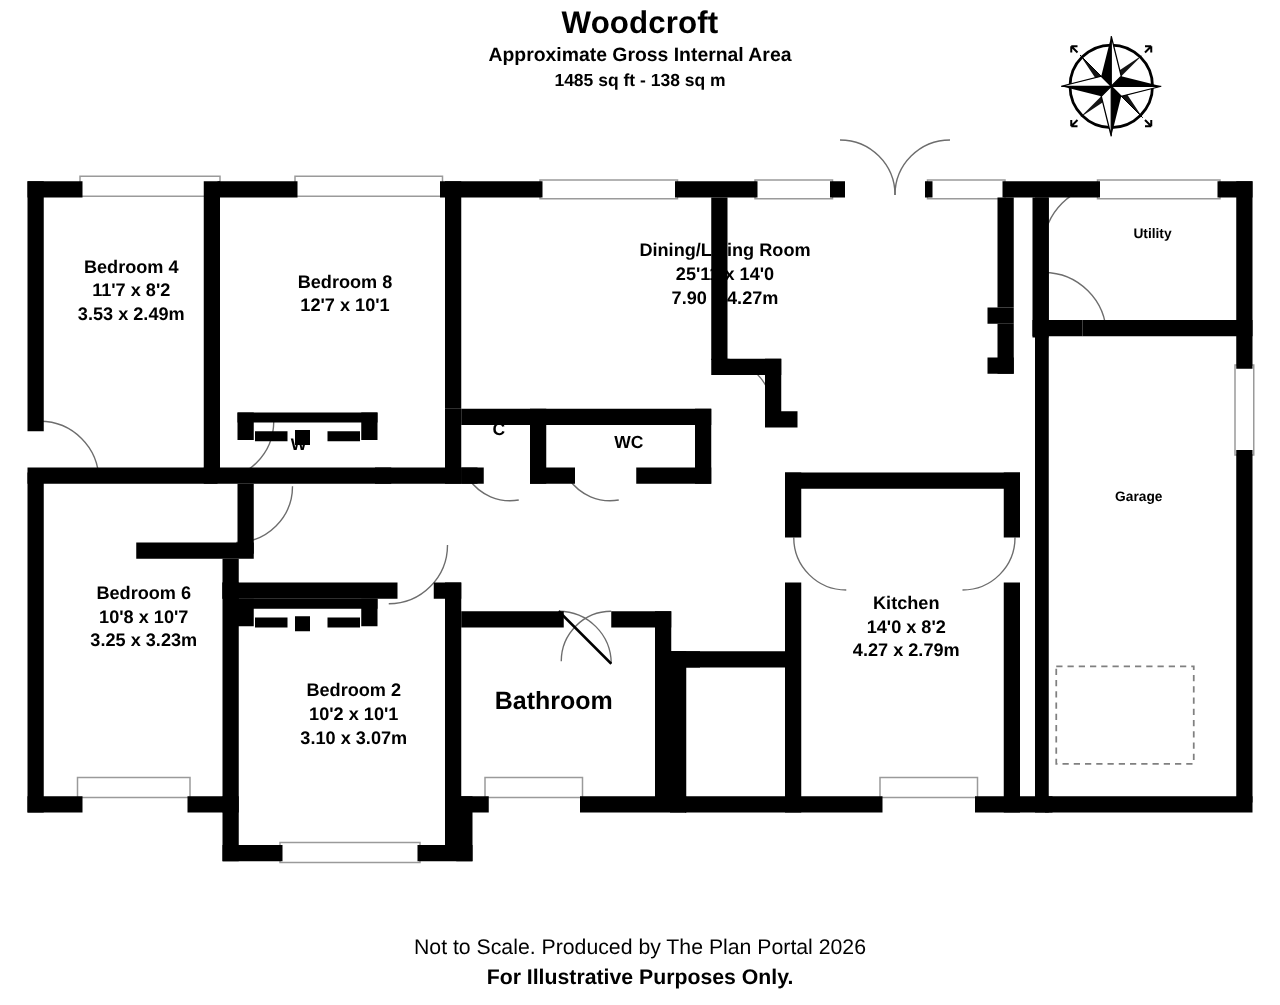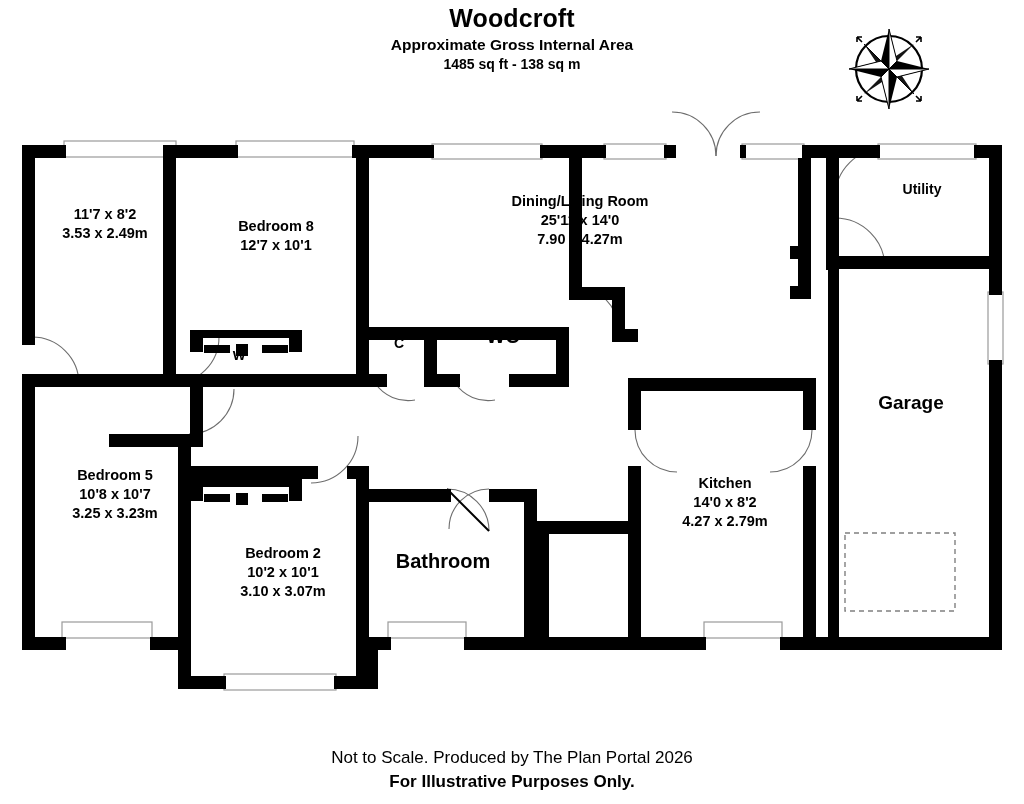--- a/index.html
+++ b/index.html
@@ -267,57 +267,58 @@
 
     <rect x="845" y="533" width="110" height="78" fill="none" stroke="#808080" stroke-width="1.4" stroke-dasharray="5,4"></rect>
 
     <g stroke="#000" stroke-width="2" fill="none">
       <path d="M447,489 L489,531"></path>
     </g>
 
   </svg>
 
   <div class="room-label" style="left:0;top:205px;width:210px;">
+    <span class="rl-name">Bedroom 4</span>
     <span class="rl-imp">11'7 x 8'2</span>
     <span class="rl-met">3.53 x 2.49m</span>
   </div>
 
   <div class="room-label" style="left:176px;top:217px;width:200px;">
     <span class="rl-name">Bedroom 8</span>
     <span class="rl-imp">12'7 x 10'1</span>
   </div>
 
   <div class="room-label" style="left:440px;top:192px;width:280px;">
     <span class="rl-name">Dining/Living Room</span>
     <span class="rl-imp">25'11 x 14'0</span>
     <span class="rl-met">7.90 x 4.27m</span>
   </div>
 
   <div class="room-label" style="left:15px;top:466px;width:200px;">
-    <span class="rl-name">Bedroom 5</span>
+    <span class="rl-name">Bedroom 6</span>
     <span class="rl-imp">10'8 x 10'7</span>
     <span class="rl-met">3.25 x 3.23m</span>
   </div>
 
   <div class="room-label" style="left:183px;top:544px;width:200px;">
     <span class="rl-name">Bedroom 2</span>
     <span class="rl-imp">10'2 x 10'1</span>
     <span class="rl-met">3.10 x 3.07m</span>
   </div>
 
   <div class="room-label" style="left:625px;top:474px;width:200px;">
     <span class="rl-name">Kitchen</span>
     <span class="rl-imp">14'0 x 8'2</span>
     <span class="rl-met">4.27 x 2.79m</span>
   </div>
 
-  <div class="tiny-label" style="left:872px;top:181px;width:100px;font-size:14px;">Utility</div>
-  <div class="tiny-label" style="left:861px;top:392px;width:100px;font-size:19px;">Garage</div>
+  <div class="tiny-label" style="left:872px;top:181px;width:100px;font-size:11px;">Utility</div>
+  <div class="tiny-label" style="left:861px;top:392px;width:100px;font-size:11px;">Garage</div>
   <div class="tiny-label" style="left:383px;top:550px;width:120px;font-size:20px;">Bathroom</div>
-  <div class="tiny-label" style="left:473px;top:325px;width:60px;font-size:20px;">WC</div>
+  <div class="tiny-label" style="left:473px;top:345px;width:60px;font-size:14px;">WC</div>
   <div class="tiny-label" style="left:379px;top:335px;width:40px;font-size:14px;">C</div>
 
   <div class="tiny-label" style="left:219px;top:348px;width:40px;">W</div>
   <div class="tiny-label" style="left:221px;top:466px;width:40px;">W</div>
 
   <div class="hdr" id="footer-line-1">Not to Scale. Produced by The Plan Portal 2026</div>
   <div class="hdr" id="footer-line-2">For Illustrative Purposes Only.</div>
 
 </div>
 

